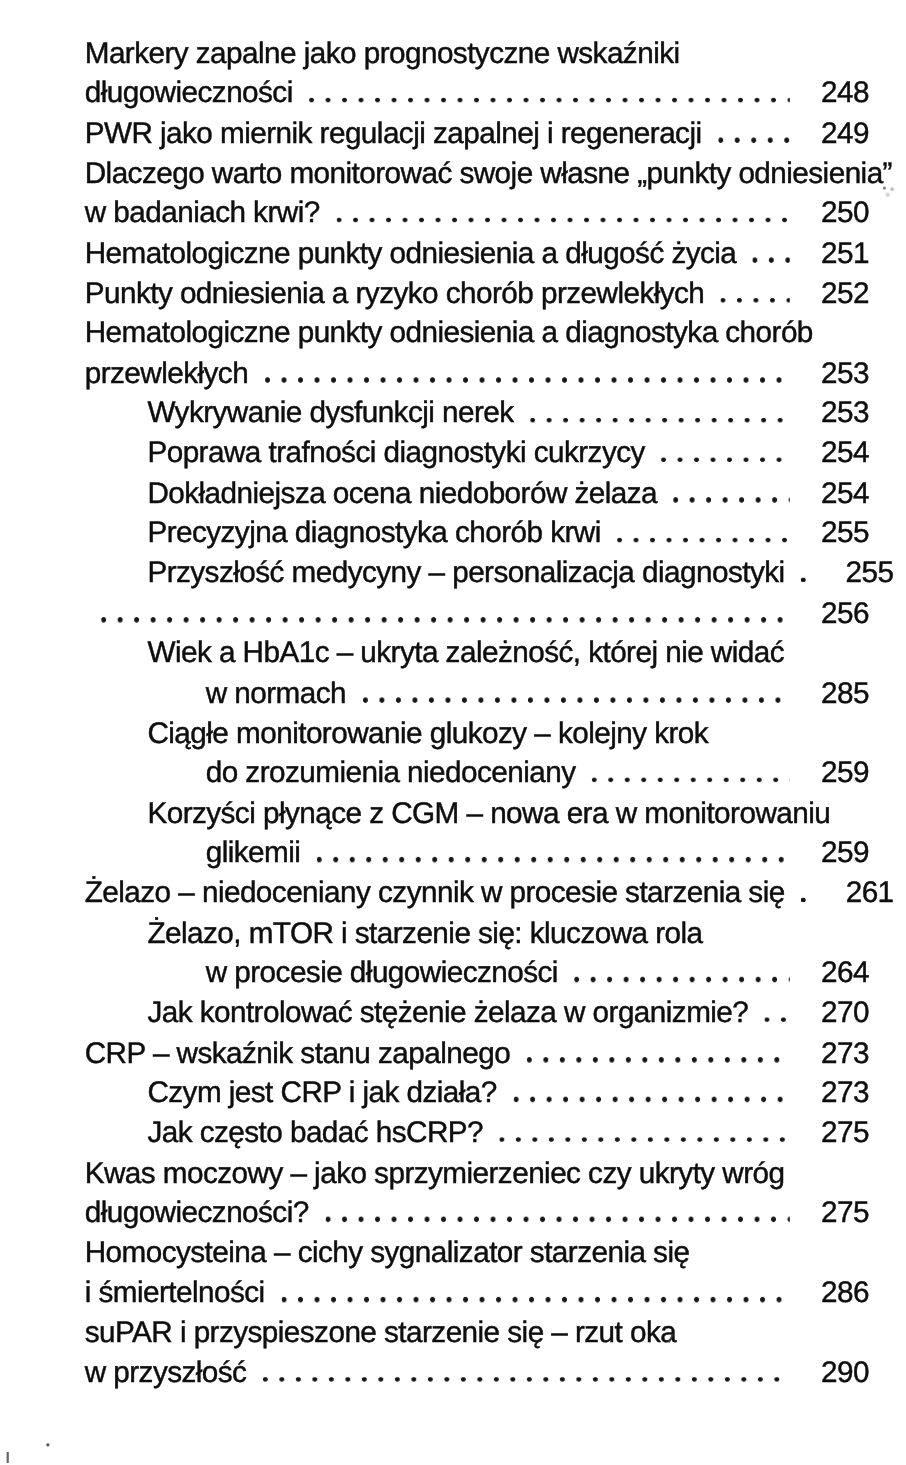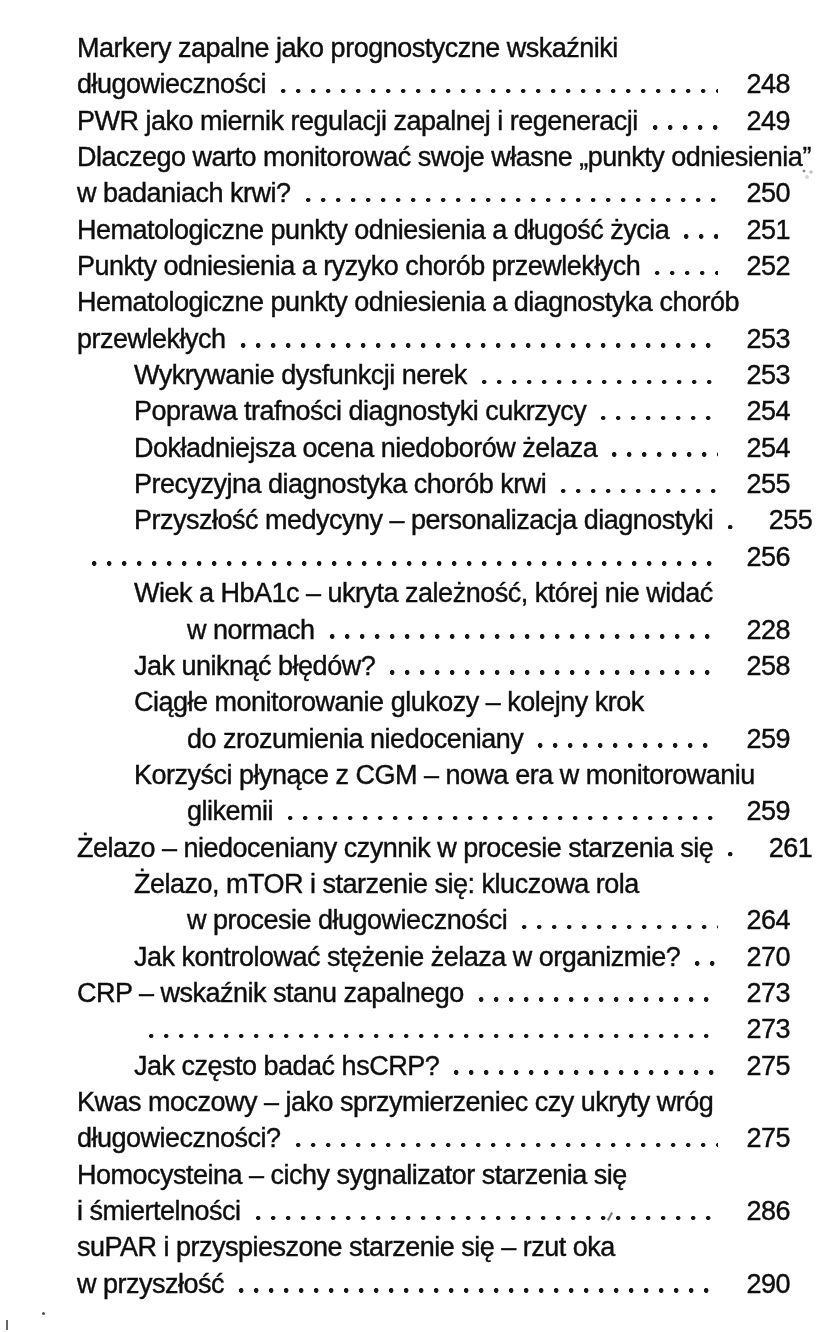--- a/index.html
+++ b/index.html
@@ -149,26 +149,21 @@
     <span class="leader"></span>
     <span class="pg">256</span>
   </div>
     <div class="row ind1">
     <span class="txt">Wiek a HbA1c – ukryta zależność, której nie widać</span>
 
   </div>
     <div class="row ind2">
     <span class="txt">w normach</span>
     <span class="leader"></span>
-    <span class="pg">228</span>
-  </div>
-    <div class="row ind1">
-    <span class="txt">Jak uniknąć błędów?</span>
-    <span class="leader"></span>
-    <span class="pg">258</span>
+    <span class="pg">285</span>
   </div>
     <div class="row ind1">
     <span class="txt">Ciągłe monitorowanie glukozy – kolejny krok</span>
 
   </div>
     <div class="row ind2">
     <span class="txt">do zrozumienia niedoceniany</span>
     <span class="leader"></span>
     <span class="pg">259</span>
   </div>
@@ -199,20 +194,21 @@
     <span class="txt">Jak kontrolować stężenie żelaza w organizmie?</span>
     <span class="leader"></span>
     <span class="pg">270</span>
   </div>
     <div class="row ind0">
     <span class="txt">CRP – wskaźnik stanu zapalnego</span>
     <span class="leader"></span>
     <span class="pg">273</span>
   </div>
     <div class="row ind1">
+    <span class="txt">Czym jest CRP i jak działa?</span>
     <span class="leader"></span>
     <span class="pg">273</span>
   </div>
     <div class="row ind1">
     <span class="txt">Jak często badać hsCRP?</span>
     <span class="leader"></span>
     <span class="pg">275</span>
   </div>
     <div class="row ind0">
     <span class="txt">Kwas moczowy – jako sprzymierzeniec czy ukryty wróg</span>

